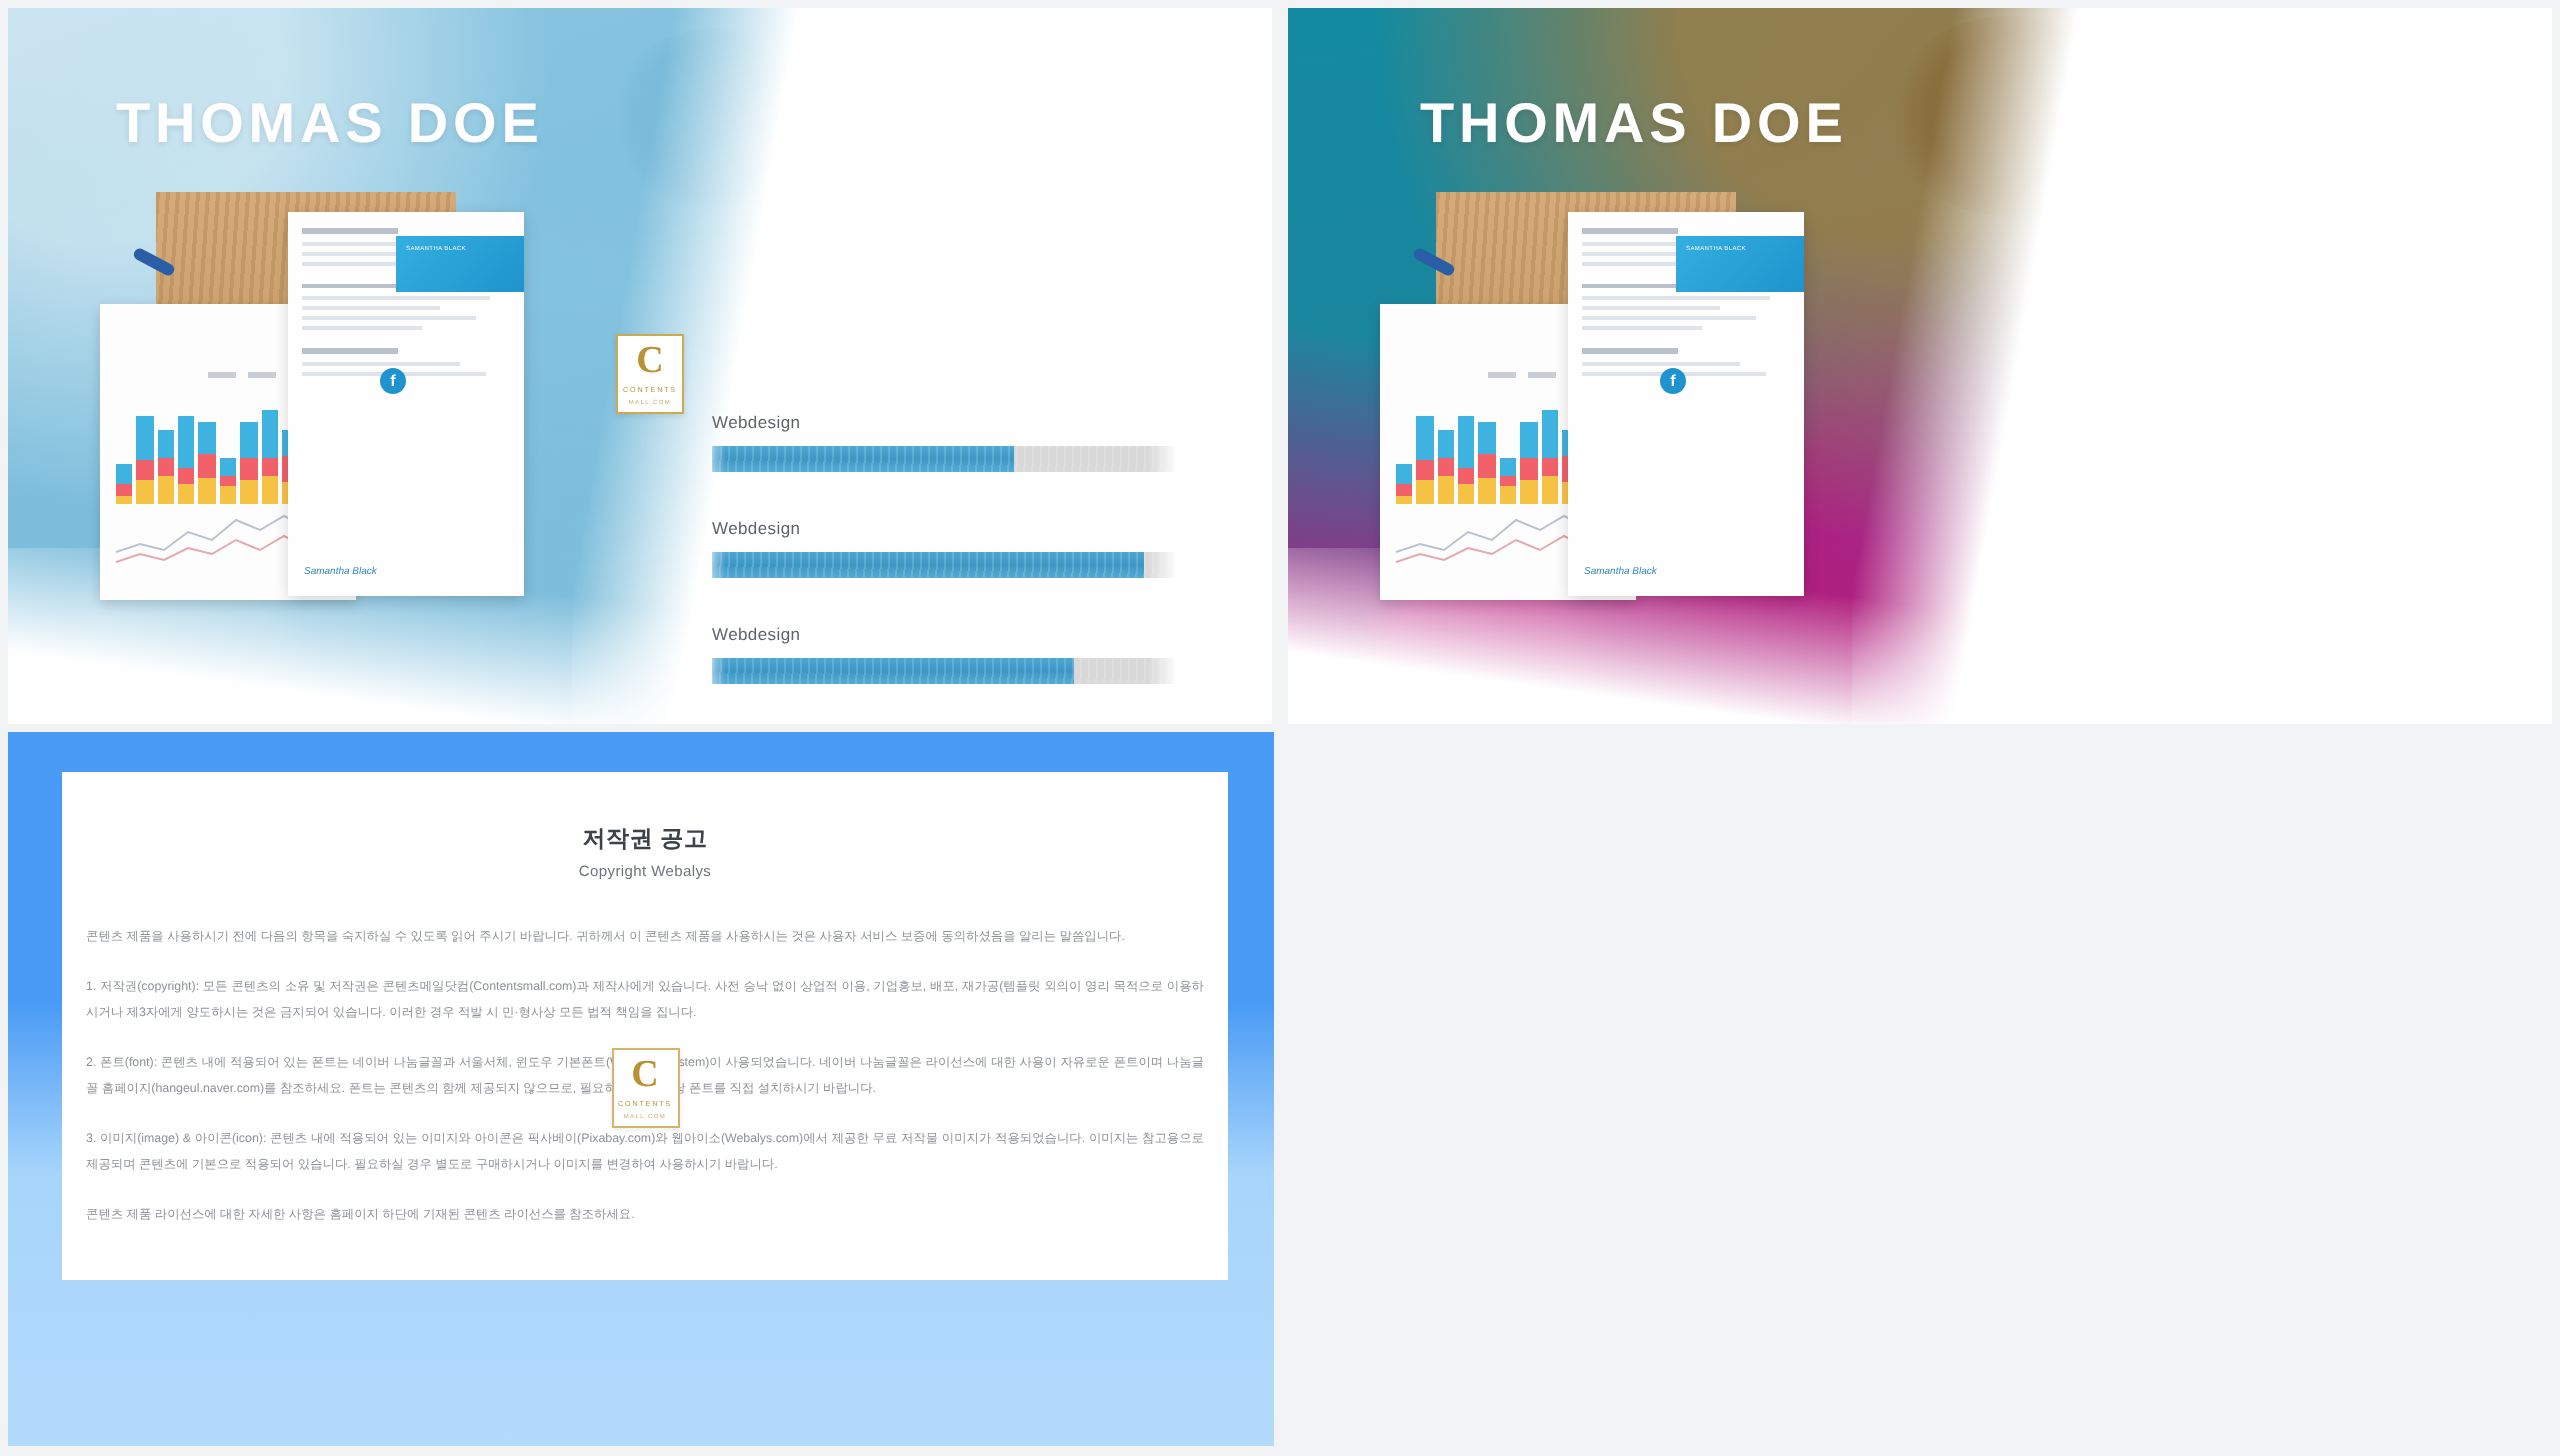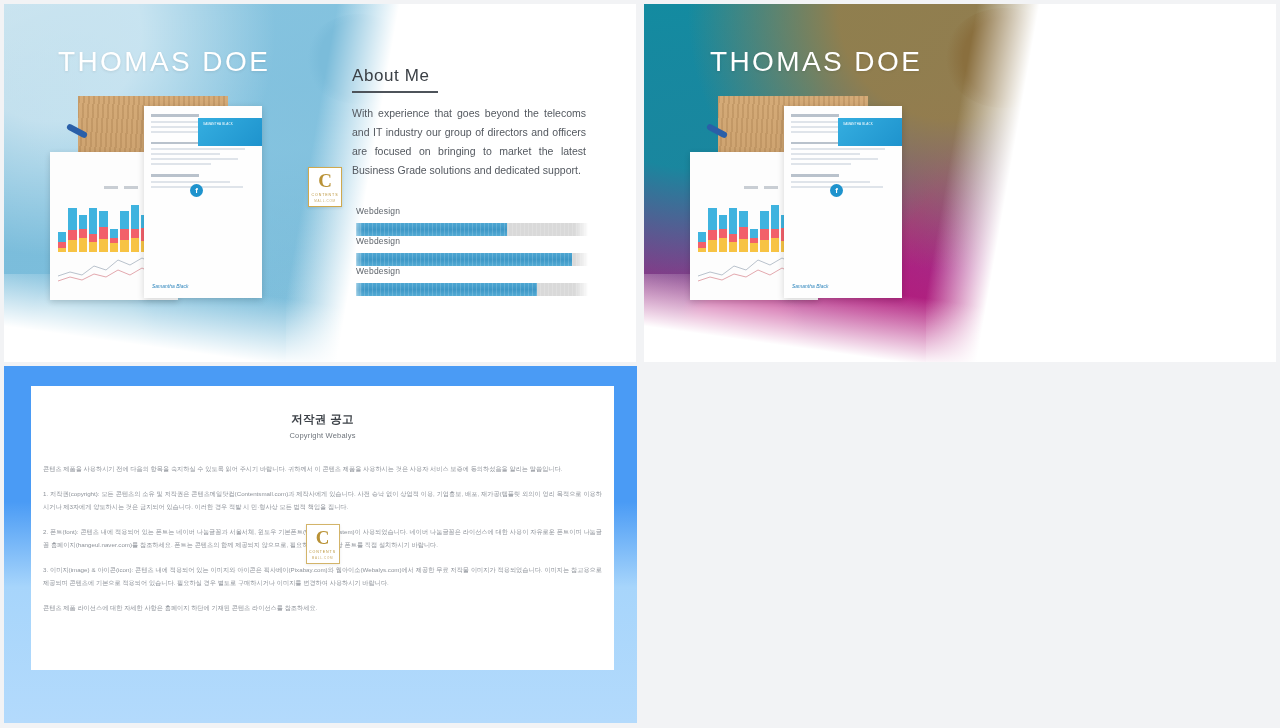--- a/index.html
+++ b/index.html
@@ -51,21 +51,21 @@
     position: absolute; left: 0; bottom: -2px; width: 400px; height: 90px;
     background: linear-gradient(8deg, #fff 0%, #fff 26%, rgba(255,255,255,0) 72%);
   }
   .wc-splat {
     position: absolute; border-radius: 50%;
   }
 
   
   .slide-title {
     position: absolute; top: 42px; color: #ffffff;
-    font-size: 28px; font-weight: 400; letter-spacing: 2.4px;
+    font-size: 28px; font-weight: 700; letter-spacing: 2.4px;
     text-shadow: 0 1px 3px rgba(0,0,0,.10);
     white-space: nowrap;
   }
   .slide-a .slide-title { left: 54px; }
   .slide-b .slide-title { left: 66px; }
 
   
   .photo { position: absolute; left: 36px; top: 86px; width: 250px; height: 212px; }
   .cork {
     position: absolute; left: 38px; top: 6px; width: 150px; height: 196px;
@@ -131,21 +131,21 @@
   .badge-c {
     font-family: "Liberation Serif", serif; font-size: 19px; font-weight: 700;
     color: #b99236; line-height: 1;
   }
   .badge-t1 { font-size: 3.6px; letter-spacing: .9px; color: #b99236; margin-top: 3px; }
   .badge-t2 { font-size: 3px; letter-spacing: .7px; color: #c9ab6a; margin-top: 1.5px; }
 
   
   .skills { position: absolute; width: 236px; }
   .slide-a .skills { left: 352px; top: 202px; }
-  .skill { }
+  .skill { margin-bottom: 23px; }
   .skill-label { font-size: 8.5px; color: #5d636a; margin-bottom: 7px; letter-spacing: .2px; }
   .track {
     position: relative; height: 13px; width: 232px;
     background: #d9d9d9;
     -webkit-mask-image: linear-gradient(90deg, rgba(0,0,0,.55) 0, #000 3%, #000 94%, rgba(0,0,0,.25) 99%, rgba(0,0,0,0) 100%);
             mask-image: linear-gradient(90deg, rgba(0,0,0,.55) 0, #000 3%, #000 94%, rgba(0,0,0,.25) 99%, rgba(0,0,0,0) 100%);
   }
   .fill { position: absolute; left: 0; top: 0; height: 13px; }
   .fill-a { background: linear-gradient(180deg, #4ea6d2 0%, #3d97c6 50%, #54abd4 100%); }
   .track::after {
@@ -153,21 +153,21 @@
     background: repeating-linear-gradient(92deg, rgba(255,255,255,.16) 0 1px, rgba(255,255,255,0) 1px 4px);
     pointer-events:none;
   }
 
   
   .doc-frame {
     position: absolute; left: 4px; top: 366px; width: 633px; height: 357px;
     background: linear-gradient(180deg, #4a9bf5 0%, #4a9bf5 38%, #a7d5fb 62%, #b3dafc 100%);
   }
   .doc-page {
-    position: absolute; left: 27px; top: 20px; width: 583px; height: 284px;
+    position: absolute; left: 27px; top: 20px; width: 583px; height: 254px;
     background: #ffffff; padding: 26px 12px;
   }
   .doc-h1 { text-align: center; font-size: 11.5px; font-weight: 700; color: #3d4248; letter-spacing: .3px; }
   .doc-h2 { text-align: center; font-size: 7.5px; color: #6e747b; margin-top: 4px; letter-spacing: .2px; }
   .doc-body { margin-top: 22px; }
   .doc-p {
     font-size: 6.2px; line-height: 13px; color: #8d9299;
     text-align: justify; margin-bottom: 12px;
   }
   .doc-watermark {
@@ -278,25 +278,20 @@
         <div class="cv-line" style="width:84%"></div>
           <div class="cv-line" style="width:58%"></div>
         <div class="cv-line h" style="margin-top:9px"></div>
         <div class="cv-line" style="width:76%"></div>
           <div class="cv-line" style="width:88%"></div>
         <div class="cv-badge">f</div>
         <div class="cv-sign">Samantha Black</div>
       </div>
     </div>
 
-    <div class="content">
-      <div class="about-h">About Me</div>
-      <div class="about-rule"></div>
-      <div class="about-p">With experience that goes beyond the telecoms and IT industry our group of directors and officers are focused on bringing to market the latest Business Grade solutions and dedicated support.</div>
-    </div>
 
     <div class="badge">
       <div class="badge-c">C</div>
       <div class="badge-t1">CONTENTS</div>
       <div class="badge-t2">MALL.COM</div>
     </div>
 
     <div class="skills">
       <div class="skill">
         <div class="skill-label">Webdesign</div>

